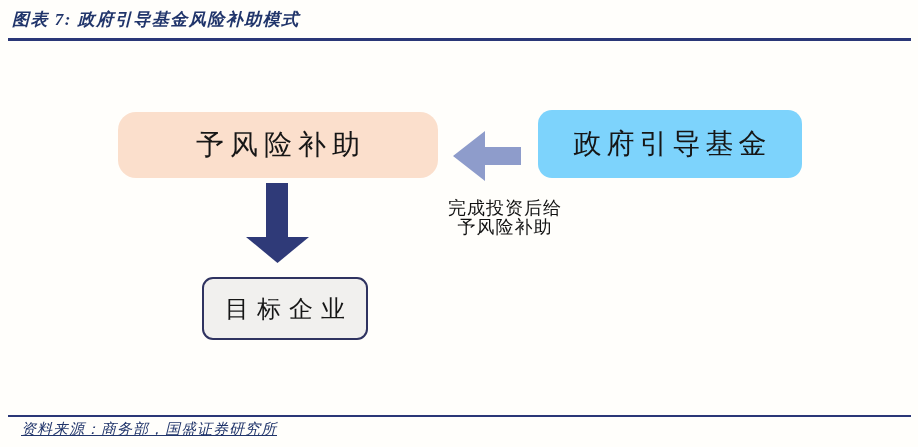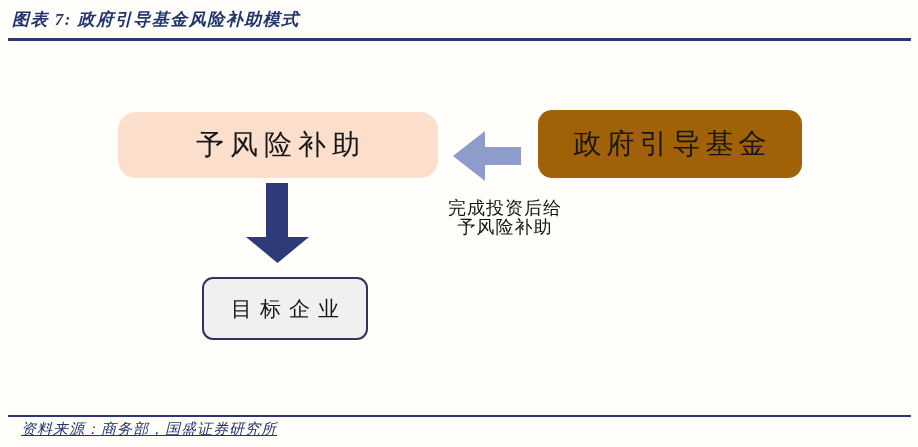--- a/index.html
+++ b/index.html
@@ -45,33 +45,33 @@
     width: 320px; height: 66px;
     background: #fbdfcc;
     border-radius: 18px;
     font-size: 28px;
     letter-spacing: 6px;
     text-indent: 6px;
   }
   .node-gov {
     left: 538px; top: 110px;
     width: 264px; height: 68px;
-    background: #a16207;
+    background: #7dd3fc;
     border-radius: 14px;
     font-size: 28px;
     letter-spacing: 5px;
     text-indent: 5px;
   }
   .node-target {
     left: 202px; top: 277px;
     width: 166px; height: 63px;
     background: #f1f0ee;
     border: 2.5px solid #2f3360;
     border-radius: 11px;
-    font-size: 21px;
+    font-size: 24px;
     letter-spacing: 8px;
     text-indent: 8px;
   }
   .left-arrow { position: absolute; left: 453px; top: 130px; }
   .down-arrow { position: absolute; left: 245px; top: 183px; }
   .edge-label {
     position: absolute;
     left: 425px; top: 199px;
     width: 160px;
     text-align: center;

